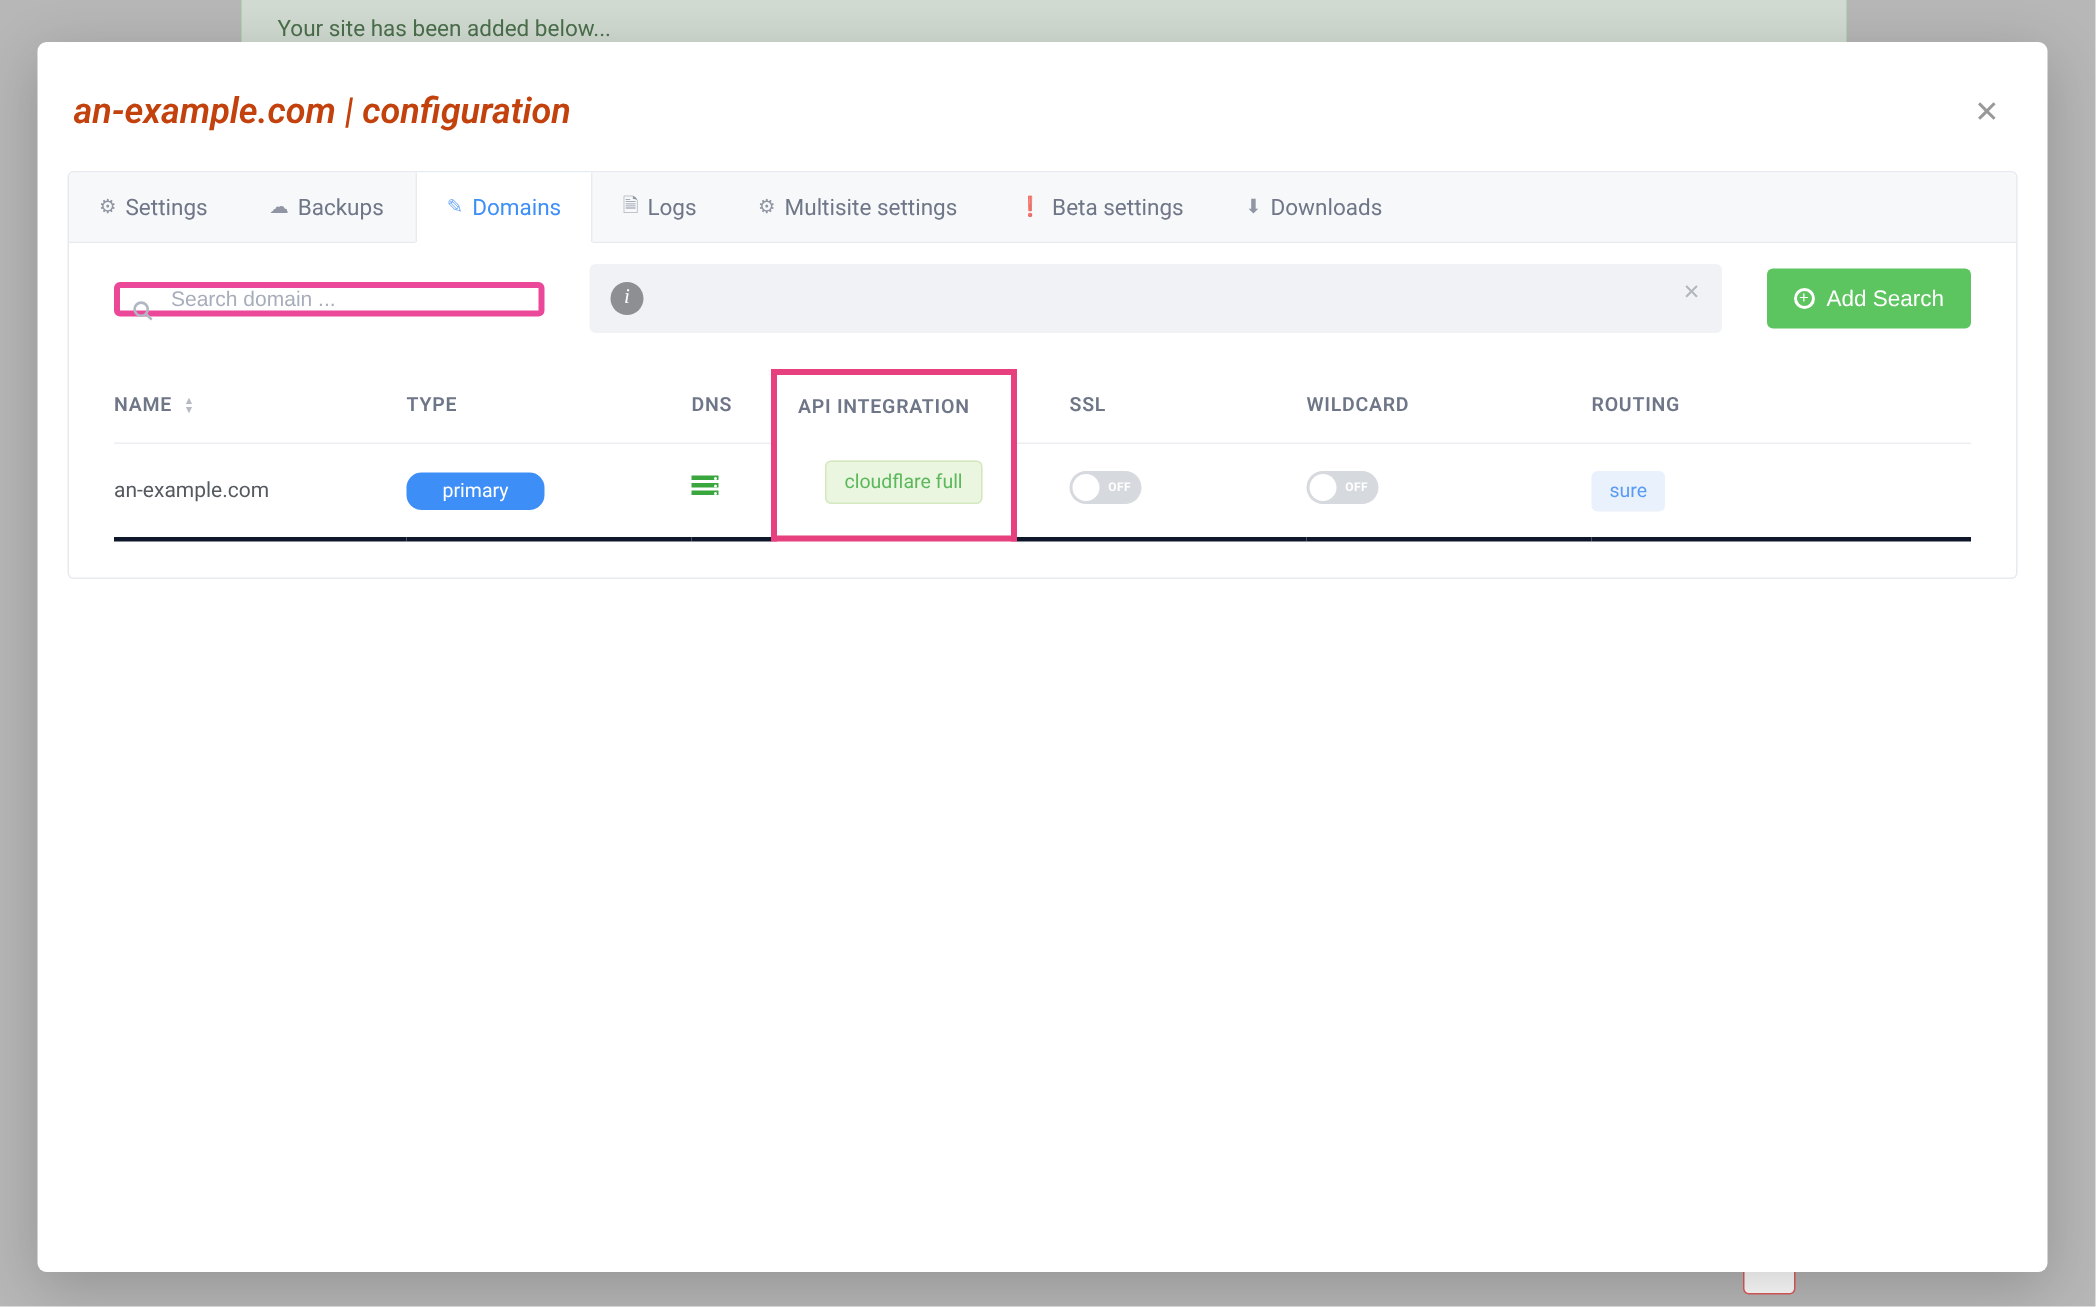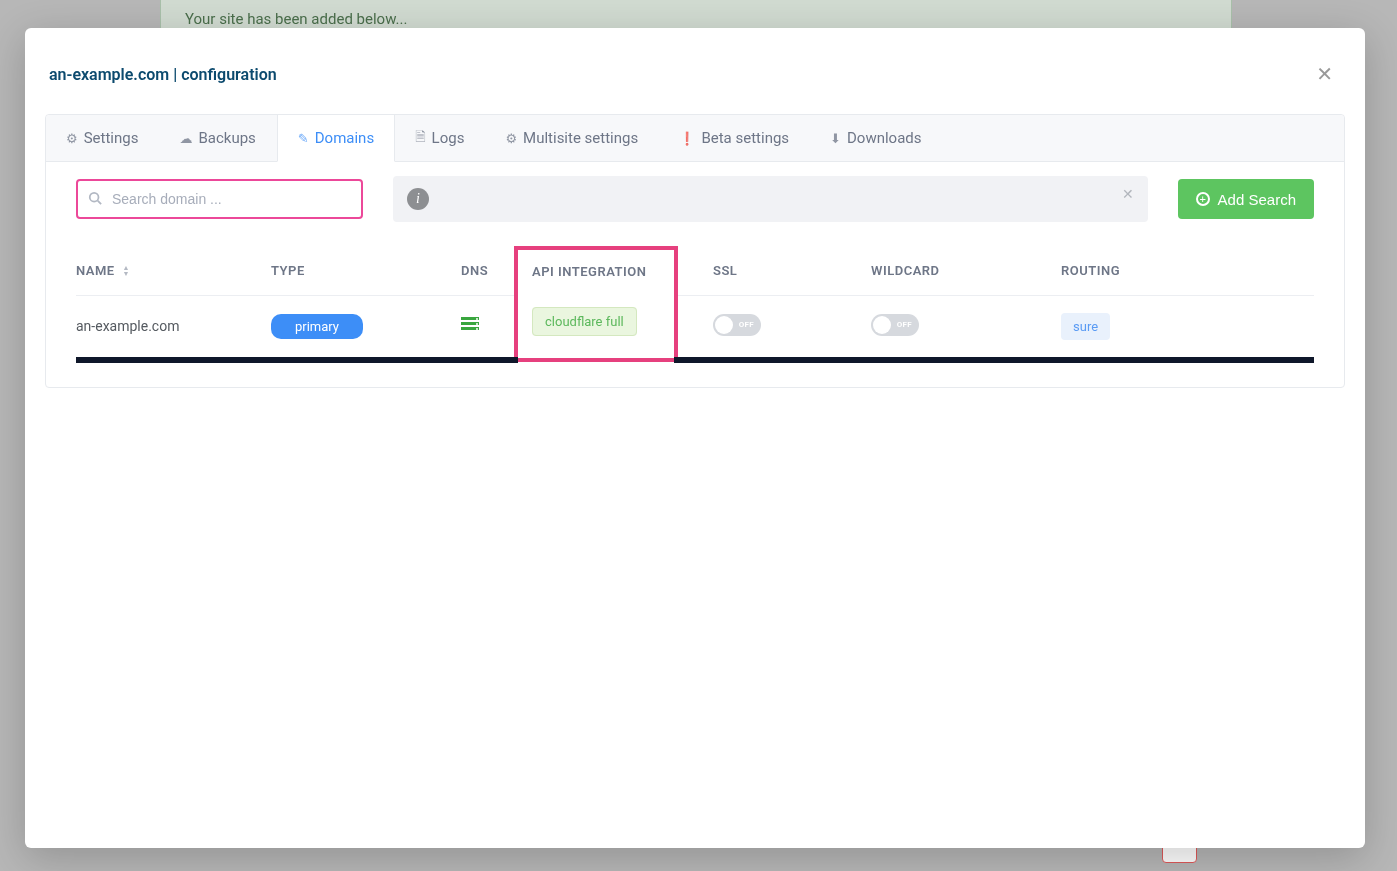--- a/index.html
+++ b/index.html
@@ -52,23 +52,24 @@
   box-shadow: 0 10px 40px rgba(0,0,0,0.2);
   padding: 20px;
 }
 .modal-header {
   display: flex;
   justify-content: space-between;
   align-items: center;
   padding: 10px 4px 24px 4px;
 }
 .modal-title {
-  font-size: 16px;
+  font-size: 24px;
   font-weight: 600;
-  color: #0c4a6e;
+  color: #c2410c;
+  font-style: italic;
 }
 .close-btn {
   color: #999;
   font-size: 20px;
   cursor: pointer;
   padding: 4px 8px;
 }
 .tabs-wrap {
   border: 1px solid #e7eaee;
   border-radius: 4px;
@@ -109,22 +110,22 @@
   align-items: center;
   gap: 30px;
   margin-bottom: 24px;
 }
 .search-box {
   position: relative;
   width: 287px;
 }
 .search-box input {
   width: 100%;
-  height: 40px;
-  border: 2px solid #ec4899;
+  height: 23px;
+  border: 4px solid #ec4899;
   border-radius: 4px;
   padding: 0 12px 0 34px;
   font-size: 14px;
   color: #555;
 }
 .search-box input::placeholder { color: #a7adba; }
 .search-box .search-icon {
   position: absolute;
   left: 12px;
   top: 12px;
@@ -201,21 +202,21 @@
   padding: 14px 10px 16px 0;
   color: #6e7687;
   font-size: 13px;
   font-weight: 600;
   letter-spacing: 0.5px;
   border-bottom: 1px solid #eceef2;
   margin-left: 44px;
 }
 td {
   padding: 18px 10px 18px 0;
-  border-bottom: 6px solid #0f172a;
+  border-bottom: 3px solid #0f172a;
   color: #555a60;
   font-size: 14px;
   vertical-align: middle;
 }
 .sort-icons {
   display: inline-flex;
   flex-direction: column;
   margin-left: 4px;
   font-size: 7px;
   line-height: 6px;
@@ -229,20 +230,21 @@
   border-radius: 10px;
   font-size: 13px;
 }
 .badge-green {
   background: #eaf6df;
   border: 1px solid #d4e8bf;
   color: #5cb85c;
   padding: 6px 12px;
   border-radius: 4px;
   font-size: 13px;
+  margin-left: 18px;
 }
 .badge-none {
   background: #e9f1fc;
   color: #5a9bf4;
   padding: 6px 12px;
   border-radius: 4px;
   font-size: 13px;
 }
 .dns-icon {
   display: inline-block;

